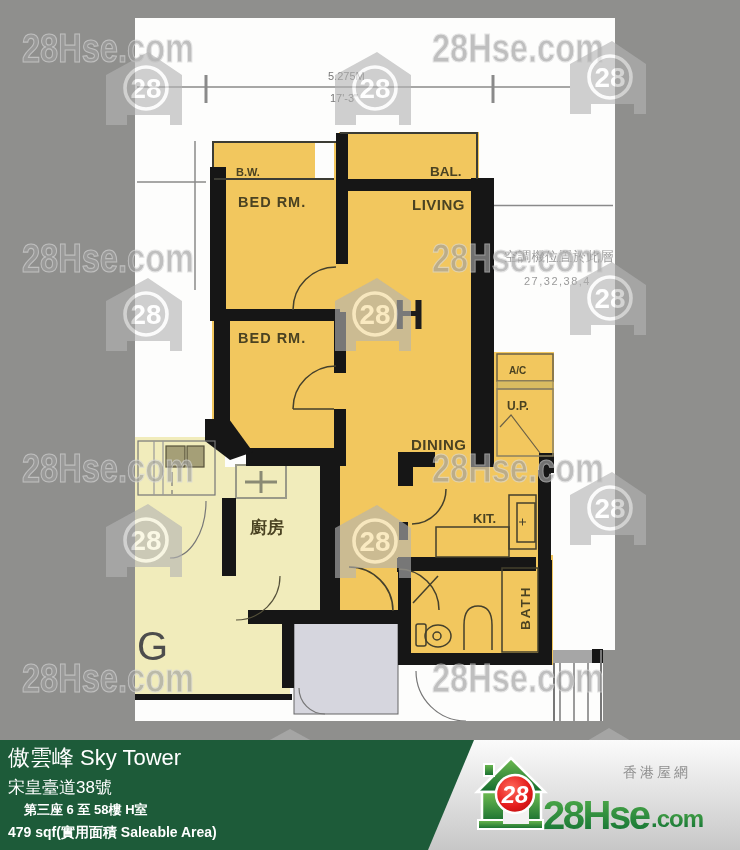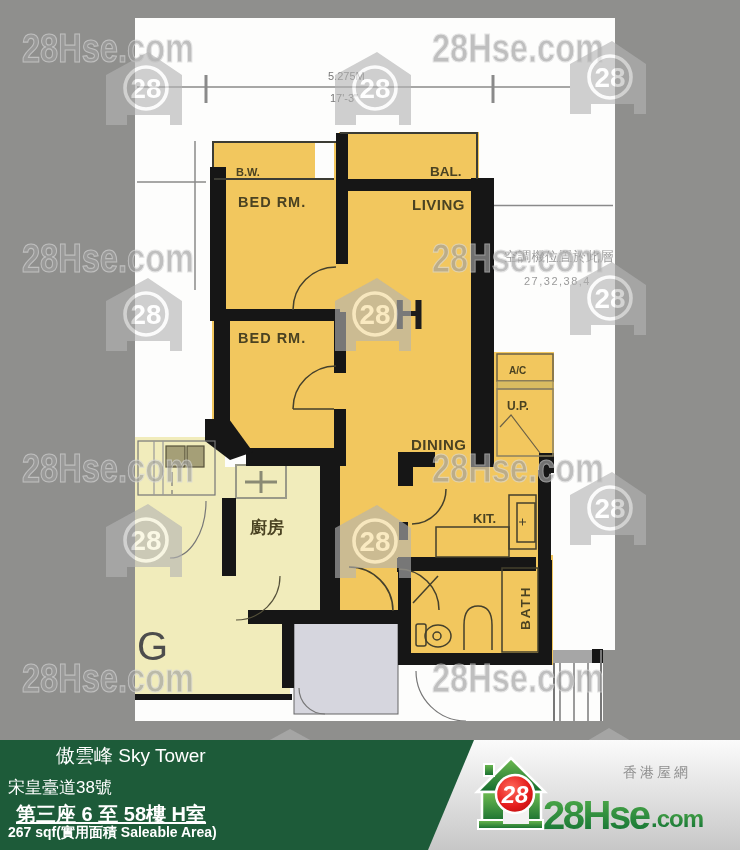--- a/index.html
+++ b/index.html
@@ -260,27 +260,27 @@
     <path d="M268 741 L290 729 L312 741 Z" fill="#b3b3b3"></path>
 
     <path d="M587 741 L609 728 L631 741 Z" fill="#b3b3b3"></path>
   </g>
 </svg>
 
 <div class="abs" style="left:0;top:740px;width:740px;height:110px;background:linear-gradient(#fbfbfb,#c7c7c7);"></div>
 
 <div class="abs" style="left:0;top:740px;width:740px;height:110px;background:#1d5b39;clip-path:polygon(0 0,474px 0,428px 110px,0 110px);"></div>
 
-<div class="abs" style="left:8px;top:743px;color:#fff;font-size:19px;margin-left:48px;">傲雲峰 Sky Tower</div>
+<div class="abs" style="left:8px;top:743px;color:#fff;font-size:22px;">傲雲峰 Sky Tower</div>
 
 <div class="abs" style="left:8px;top:776px;color:#fff;font-size:17px;font-weight:normal;">宋皇臺道38號</div>
 
-<div class="abs" style="left:16px;top:801px;color:#fff;font-size:20px;font-weight:bold;text-decoration:underline;">第三座 6 至 58樓 H室</div>
-
-<div class="abs" style="left:8px;top:824px;color:#fff;font-size:14px;font-weight:bold;">267 sqf(實用面積 Saleable Area)</div>
+<div class="abs" style="left:24px;top:801px;color:#fff;font-size:13px;font-weight:bold;">第三座 6 至 58樓 H室</div>
+
+<div class="abs" style="left:8px;top:824px;color:#fff;font-size:14px;font-weight:bold;">479 sqf(實用面積 Saleable Area)</div>
 
 <svg class="abs" style="left:460px;top:745px;" width="280" height="100" viewBox="460 745 280 100" xmlns="http://www.w3.org/2000/svg">
   <defs>
     <linearGradient id="lg" x1="0" y1="0" x2="0" y2="1">
       <stop offset="0" stop-color="#6fbc51"></stop>
       <stop offset="1" stop-color="#136b2e"></stop>
     </linearGradient>
     <linearGradient id="lgt" x1="0" y1="0" x2="0" y2="1">
       <stop offset="0" stop-color="#55b04b"></stop>
       <stop offset="1" stop-color="#0e6e33"></stop>

